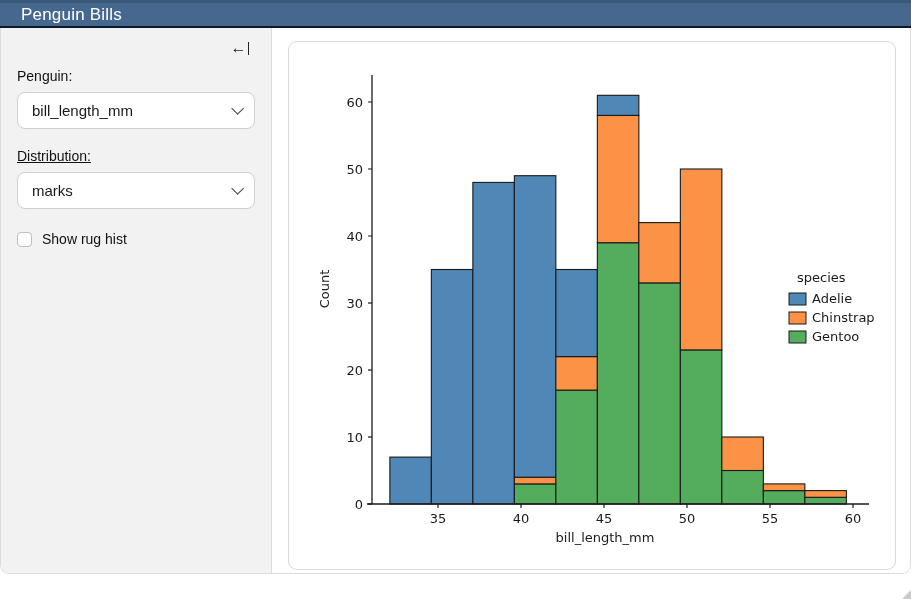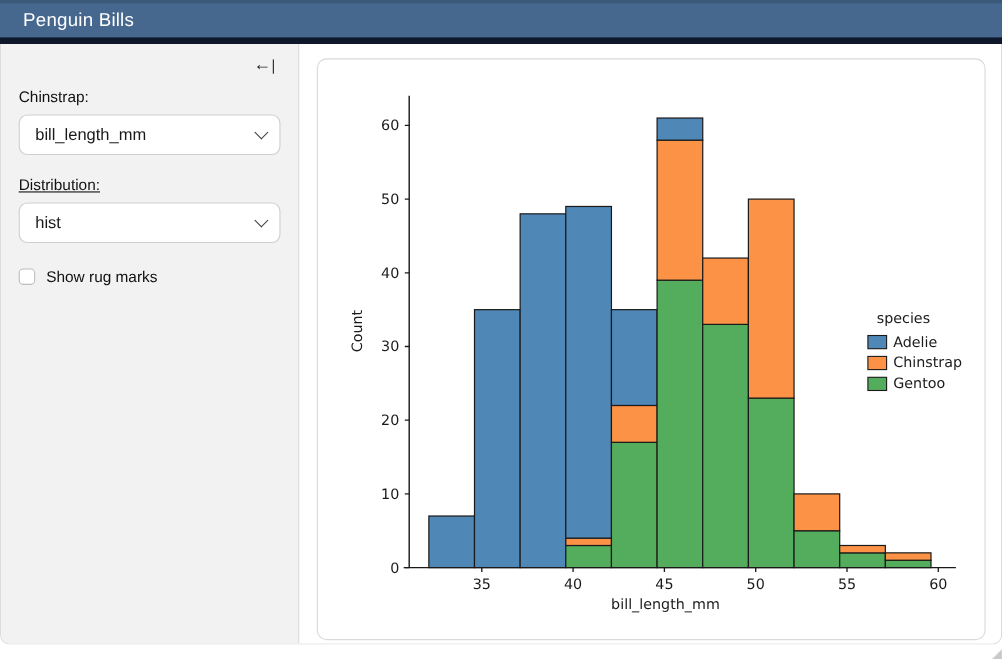--- a/index.html
+++ b/index.html
@@ -1,22 +1,22 @@
 <!DOCTYPE html>
 <html><head>
 <meta charset="utf-8">
 <style>
   * { box-sizing: border-box; margin: 0; padding: 0; }
   html,body { width: 911px; height: 599px; background: #ffffff; overflow: hidden;
               font-family: "Liberation Sans", sans-serif; }
 
   
   .app-header {
-    height: 40px; background: #47688e; border-top: 3px solid #3a5878;
-    border-bottom: 6px solid #0f172a;
+    height: 28px; background: #47688e; border-top: 3px solid #3a5878;
+    border-bottom: 2px solid #0f172a;
     display: flex; align-items: center; padding-left: 21px;
   }
   .app-header .title { color: #ffffff; font-size: 17px; letter-spacing: .2px; }
 
   
   .layout {
     height: 546px; margin: 0; display: flex;
     border: 1px solid #dcdcdc; border-top: none;
     border-radius: 0 0 9px 9px; overflow: hidden; background: #ffffff;
   }
@@ -74,35 +74,35 @@
 </header>
 
 <div class="layout">
 
   <aside class="sidebar">
     <div class="collapse-btn">
       <span>←</span>
         <span class="bar"></span>
     </div>
 
-    <div class="field-label lbl-1">Chinstrap:</div>
+    <div class="field-label lbl-1">Penguin:</div>
     <div class="select-box">
       <span>bill_length_mm</span>
       <span class="chevron"></span>
     </div>
 
     <div class="field-label lbl-2">Distribution:</div>
     <div class="select-box">
-      <span>hist</span>
+      <span>marks</span>
       <span class="chevron"></span>
     </div>
 
     <div class="checkbox-row">
       <div class="checkbox-box"></div>
-      <span class="checkbox-label">Show rug marks</span>
+      <span class="checkbox-label">Show rug hist</span>
     </div>
   </aside>
 
   <main class="main">
     <div class="plot-card">
       <svg id="chart" width="608" height="529" viewBox="0 0 608 529">
           <rect x="100.86000000000001" y="415.1" width="41.5" height="46.9" fill="#4f87b7" stroke="#1a1a1a" stroke-width="1.1"></rect>
           <rect x="142.36" y="227.5" width="41.5" height="234.5" fill="#4f87b7" stroke="#1a1a1a" stroke-width="1.1"></rect>
           <rect x="183.86" y="140.39999999999998" width="41.5" height="321.6" fill="#4f87b7" stroke="#1a1a1a" stroke-width="1.1"></rect>
           <rect x="225.36" y="441.9" width="41.5" height="20.1" fill="#54ad5c" stroke="#1a1a1a" stroke-width="1.1"></rect>

